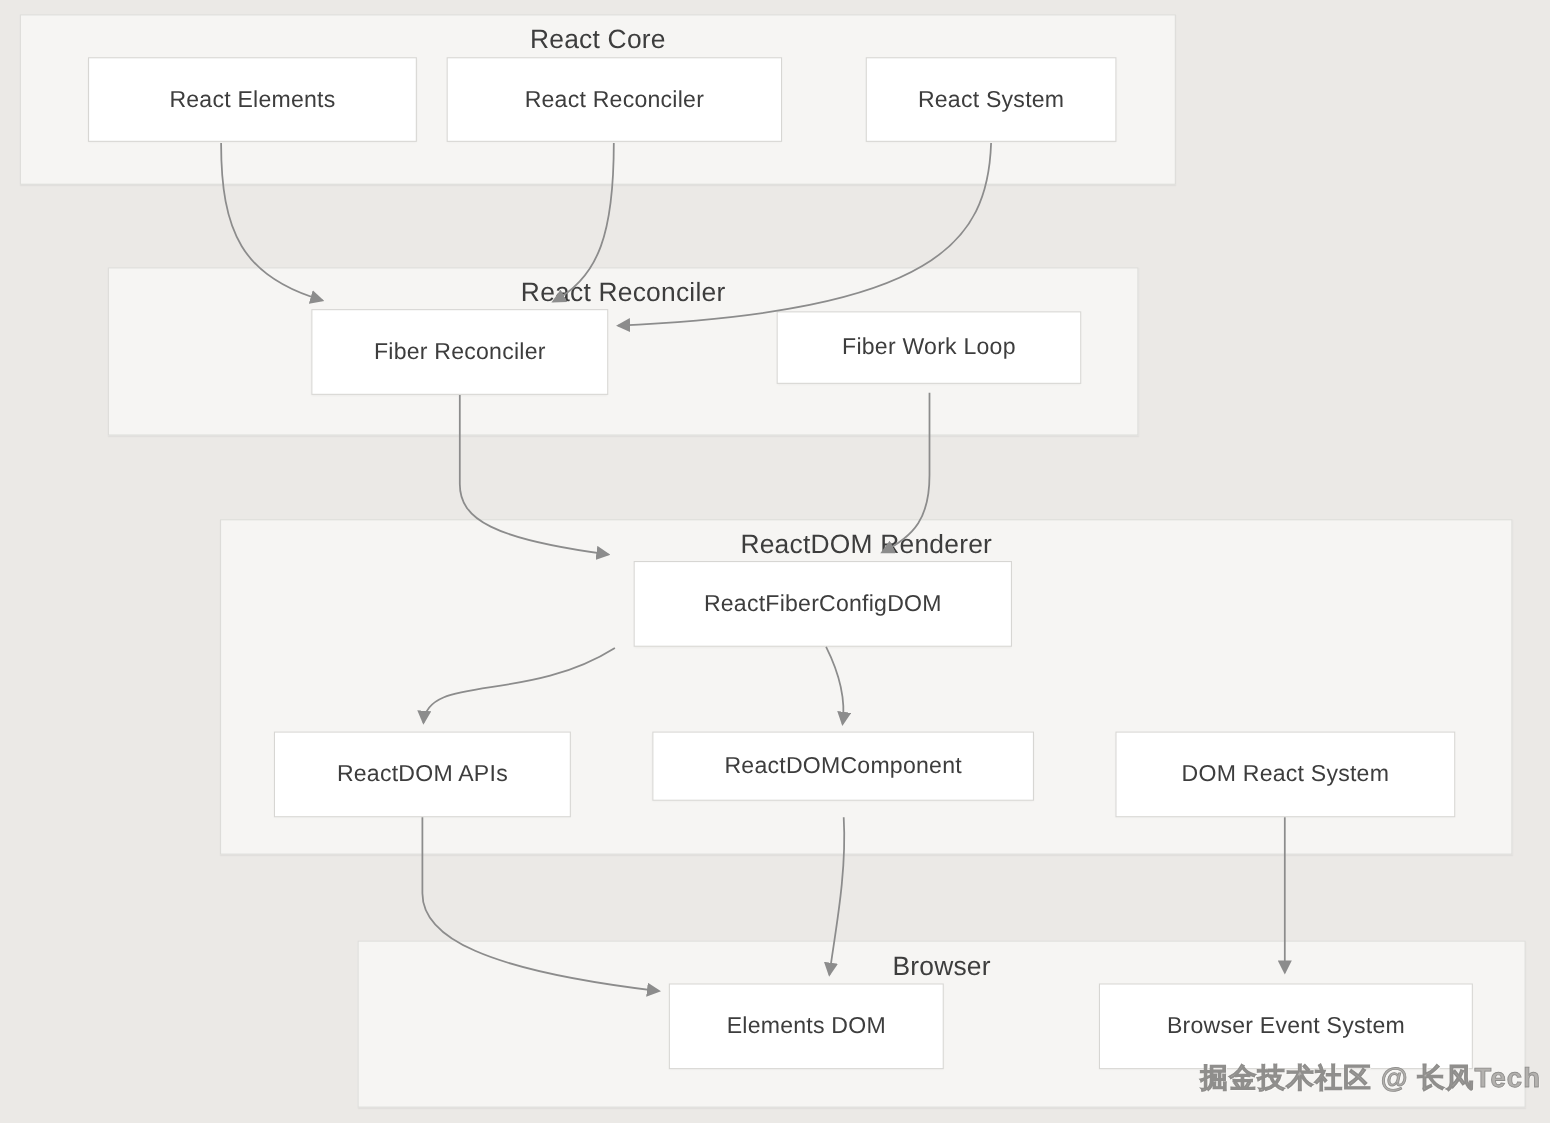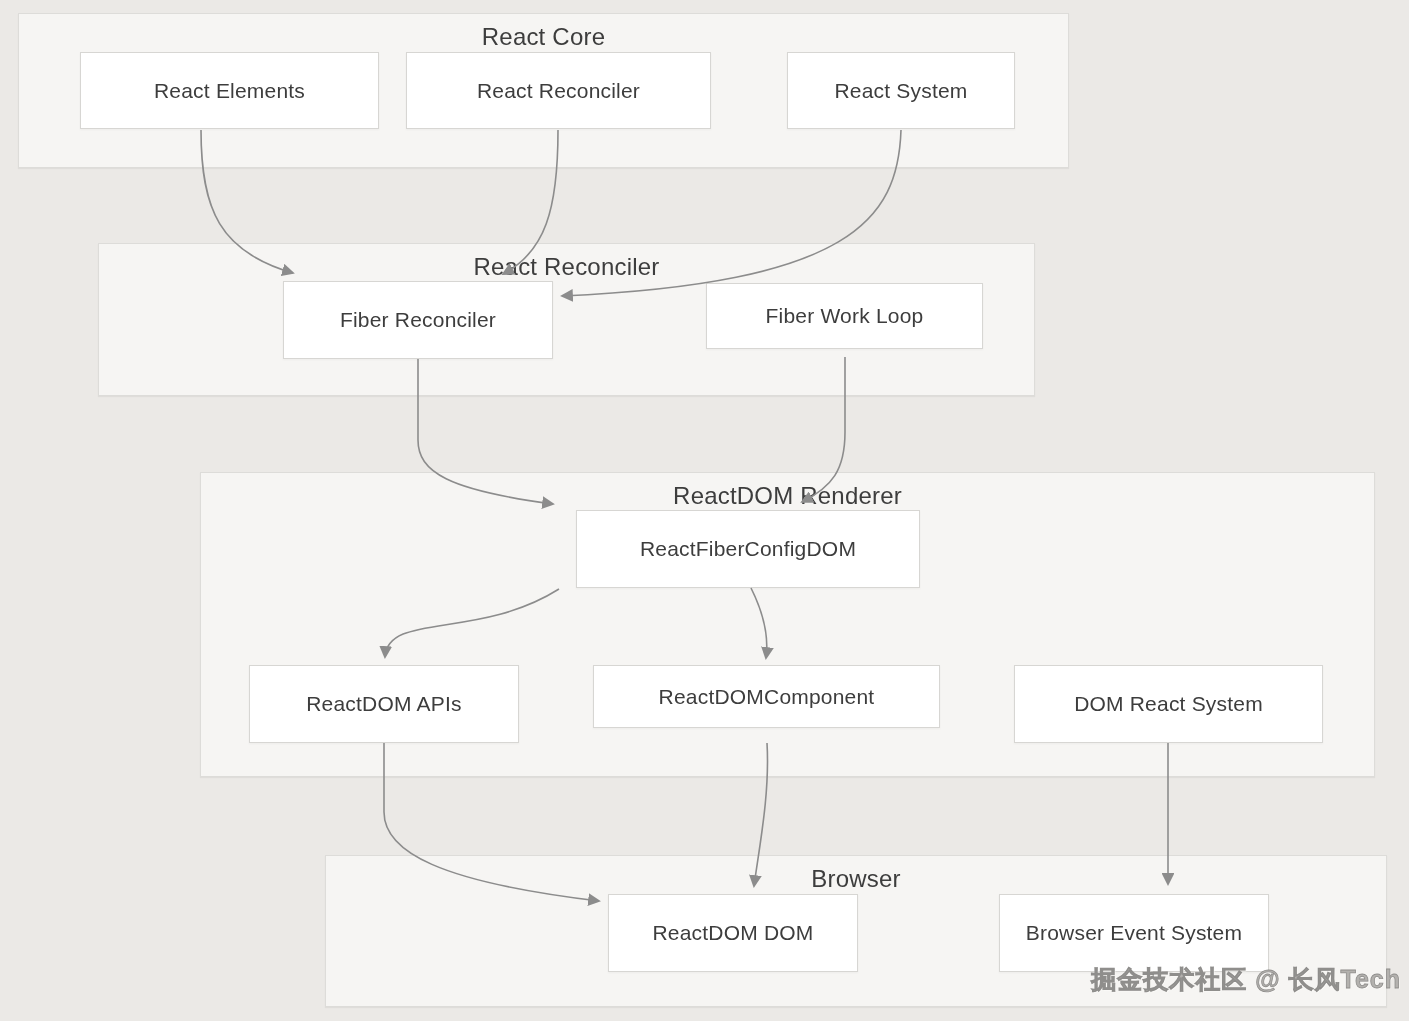--- a/index.html
+++ b/index.html
@@ -66,21 +66,21 @@
   #node-react-elements       { left: 80px;   top: 52px;  width: 299px; height: 77px; }
   #node-react-components     { left: 406px;  top: 52px;  width: 305px; height: 77px; }
   #node-react-hooks          { left: 787px;  top: 52px;  width: 228px; height: 77px; }
   #node-fiber-reconciler     { left: 283px;  top: 281px; width: 270px; height: 78px; }
   #node-fiber-work-loop      { left: 706px;  top: 283px; width: 277px; height: 66px; }
   #node-reactfiberconfigdom  { left: 561px;  top: 510px; width: 344px; height: 78px; margin-left: 15px; }
   #node-reactdom-apis        { left: 249px;  top: 665px; width: 270px; height: 78px; }
   #node-reactdomcomponent    { left: 593px;  top: 665px; width: 347px; height: 63px; }
   #node-dom-event-system     { left: 1014px; top: 665px; width: 309px; height: 78px; }
   #node-browser-dom          { left: 608px;  top: 894px; width: 250px; height: 78px; }
-  #node-browser-event-system { left: 999px;  top: 894px; width: 270px; height: 78px; }
+  #node-browser-event-system { left: 999px;  top: 894px; width: 340px; height: 78px; }
 
   .edges-overlay {
     position: absolute;
     left: 0; top: 0;
     width: 1409px;
     height: 1021px;
     pointer-events: none;
   }
   .edge {
     fill: none;
@@ -125,21 +125,21 @@
   <div class="node" id="node-react-hooks">React System</div>
 
   <div class="node" id="node-fiber-reconciler">Fiber Reconciler</div>
   <div class="node" id="node-fiber-work-loop">Fiber Work Loop</div>
 
   <div class="node" id="node-reactfiberconfigdom">ReactFiberConfigDOM</div>
   <div class="node" id="node-reactdom-apis">ReactDOM APIs</div>
   <div class="node" id="node-reactdomcomponent">ReactDOMComponent</div>
   <div class="node" id="node-dom-event-system">DOM React System</div>
 
-  <div class="node" id="node-browser-dom">ReactDOM DOM</div>
+  <div class="node" id="node-browser-dom">Elements DOM</div>
   <div class="node" id="node-browser-event-system">Browser Event System</div>
 
   <svg class="edges-overlay" viewBox="0 0 1409 1021">
     <defs>
       <marker id="arrow" viewBox="0 0 10 10" refX="8.5" refY="5" markerWidth="8" markerHeight="8" orient="auto-start-reverse">
         <path class="arrowhead-shape" d="M0,0 L10,5 L0,10 z"></path>
       </marker>
     </defs>
     <path class="edge" marker-end="url(#arrow)" d="M201,130 C201,210 220,252 293,273"></path>
     <path class="edge" marker-end="url(#arrow)" d="M558,130 C558,210 545,252 503,274"></path>

